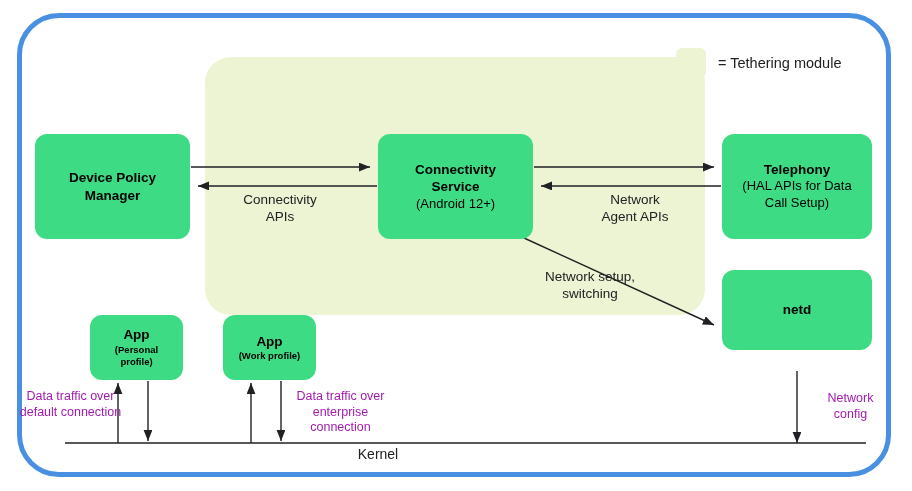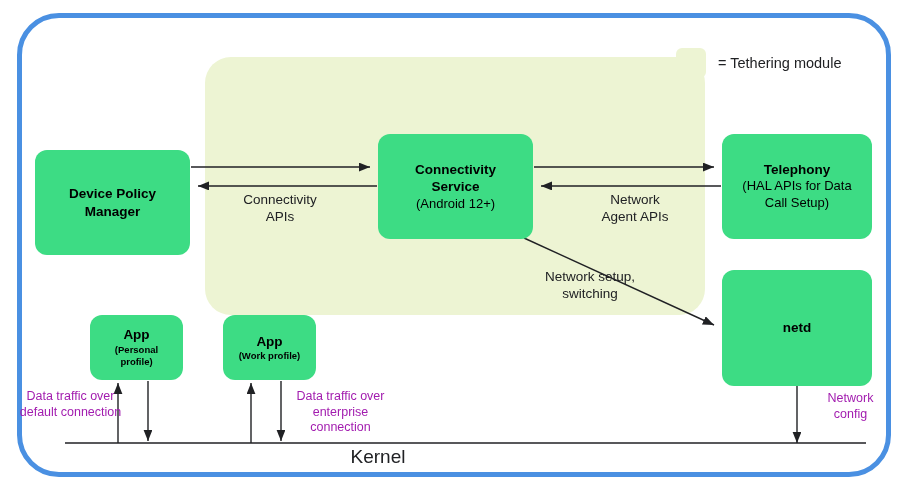--- a/index.html
+++ b/index.html
@@ -81,24 +81,24 @@
   .node .subtitle {
     font-size: 13px;
     line-height: 1.3;
   }
   .node .subtitle-small {
     font-weight: bold;
     font-size: 9.5px;
     line-height: 1.3;
   }
   
-  #node-dpm      { left: 35px;  top: 150px; width: 155px; height: 105px; }
+  #node-dpm      { left: 35px;  top: 134px; width: 155px; height: 105px; }
   #node-conn     { left: 378px; top: 134px; width: 155px; height: 105px; }
   #node-telephony{ left: 722px; top: 134px; width: 150px; height: 105px; }
-  #node-netd     { left: 722px; top: 270px; width: 150px; height: 116px; }
+  #node-netd     { left: 722px; top: 270px; width: 150px; height: 80px; }
   #node-app1     { left: 90px;  top: 315px; width: 93px;  height: 65px; }
   #node-app2     { left: 223px; top: 315px; width: 93px;  height: 65px; }
 
   
   #arrows {
     position: absolute;
     left: 0;
     top: 0;
     width: 912px;
     height: 491px;
@@ -124,21 +124,21 @@
   #lbl-data-def  { left: 18px;  top: 389px; width: 105px; }
   #lbl-data-ent  { left: 283px; top: 389px; width: 115px; }
   #lbl-net-cfg   { left: 808px; top: 391px; width: 85px; }
   
   .kernel-label {
     position: absolute;
     left: 0;
     top: 446px;
     width: 756px;
     text-align: center;
-    font-size: 19px;
+    font-size: 14px;
     color: #202124;
   }
 </style>
 </head>
 <body>
 
 <div id="canvas">
 
   <div class="outer-frame"></div>
 

